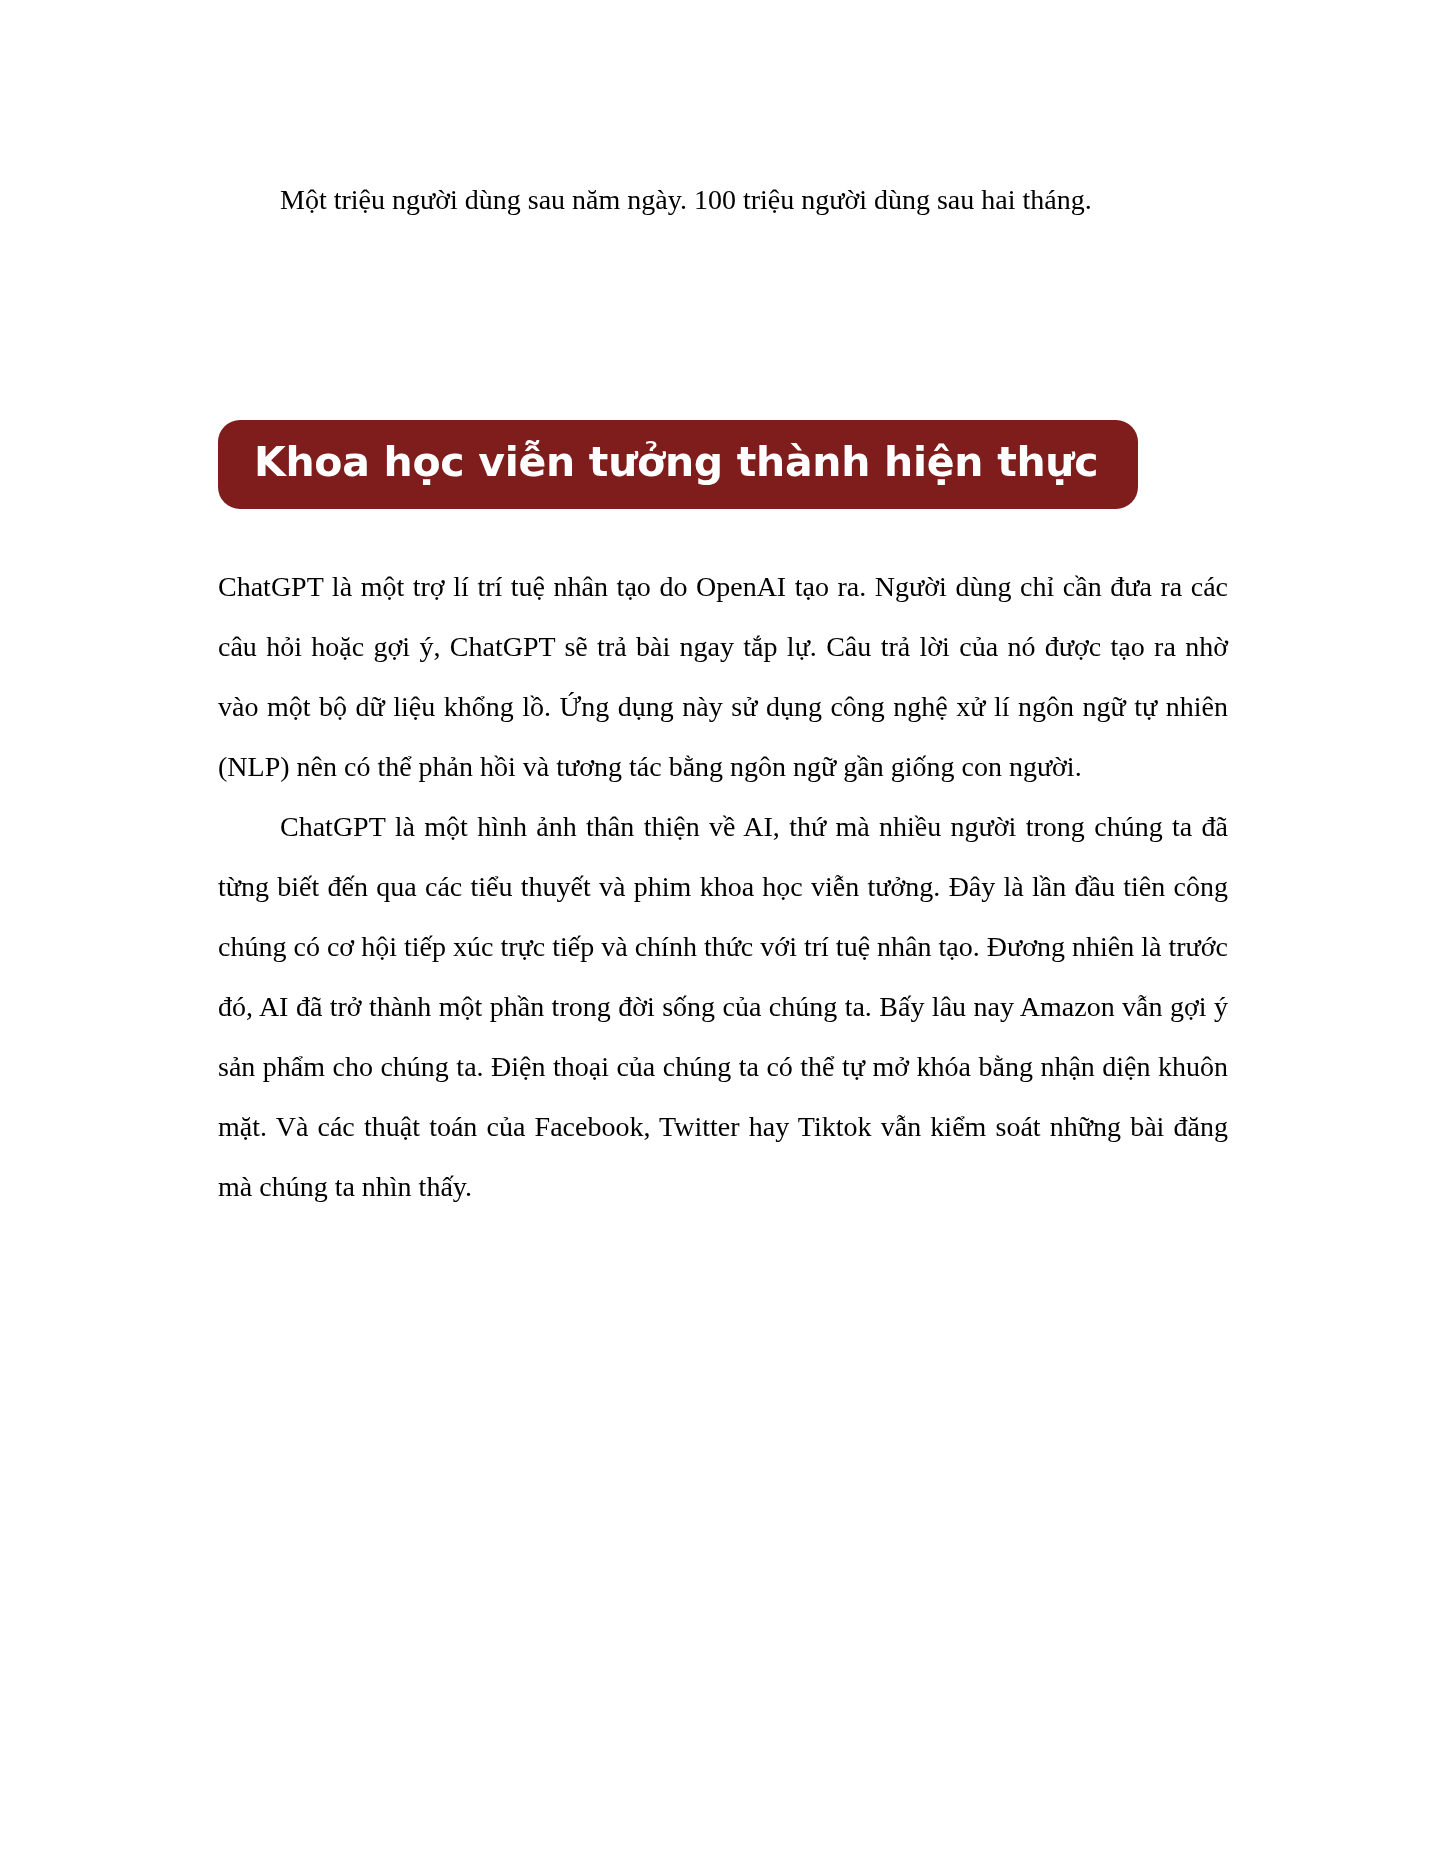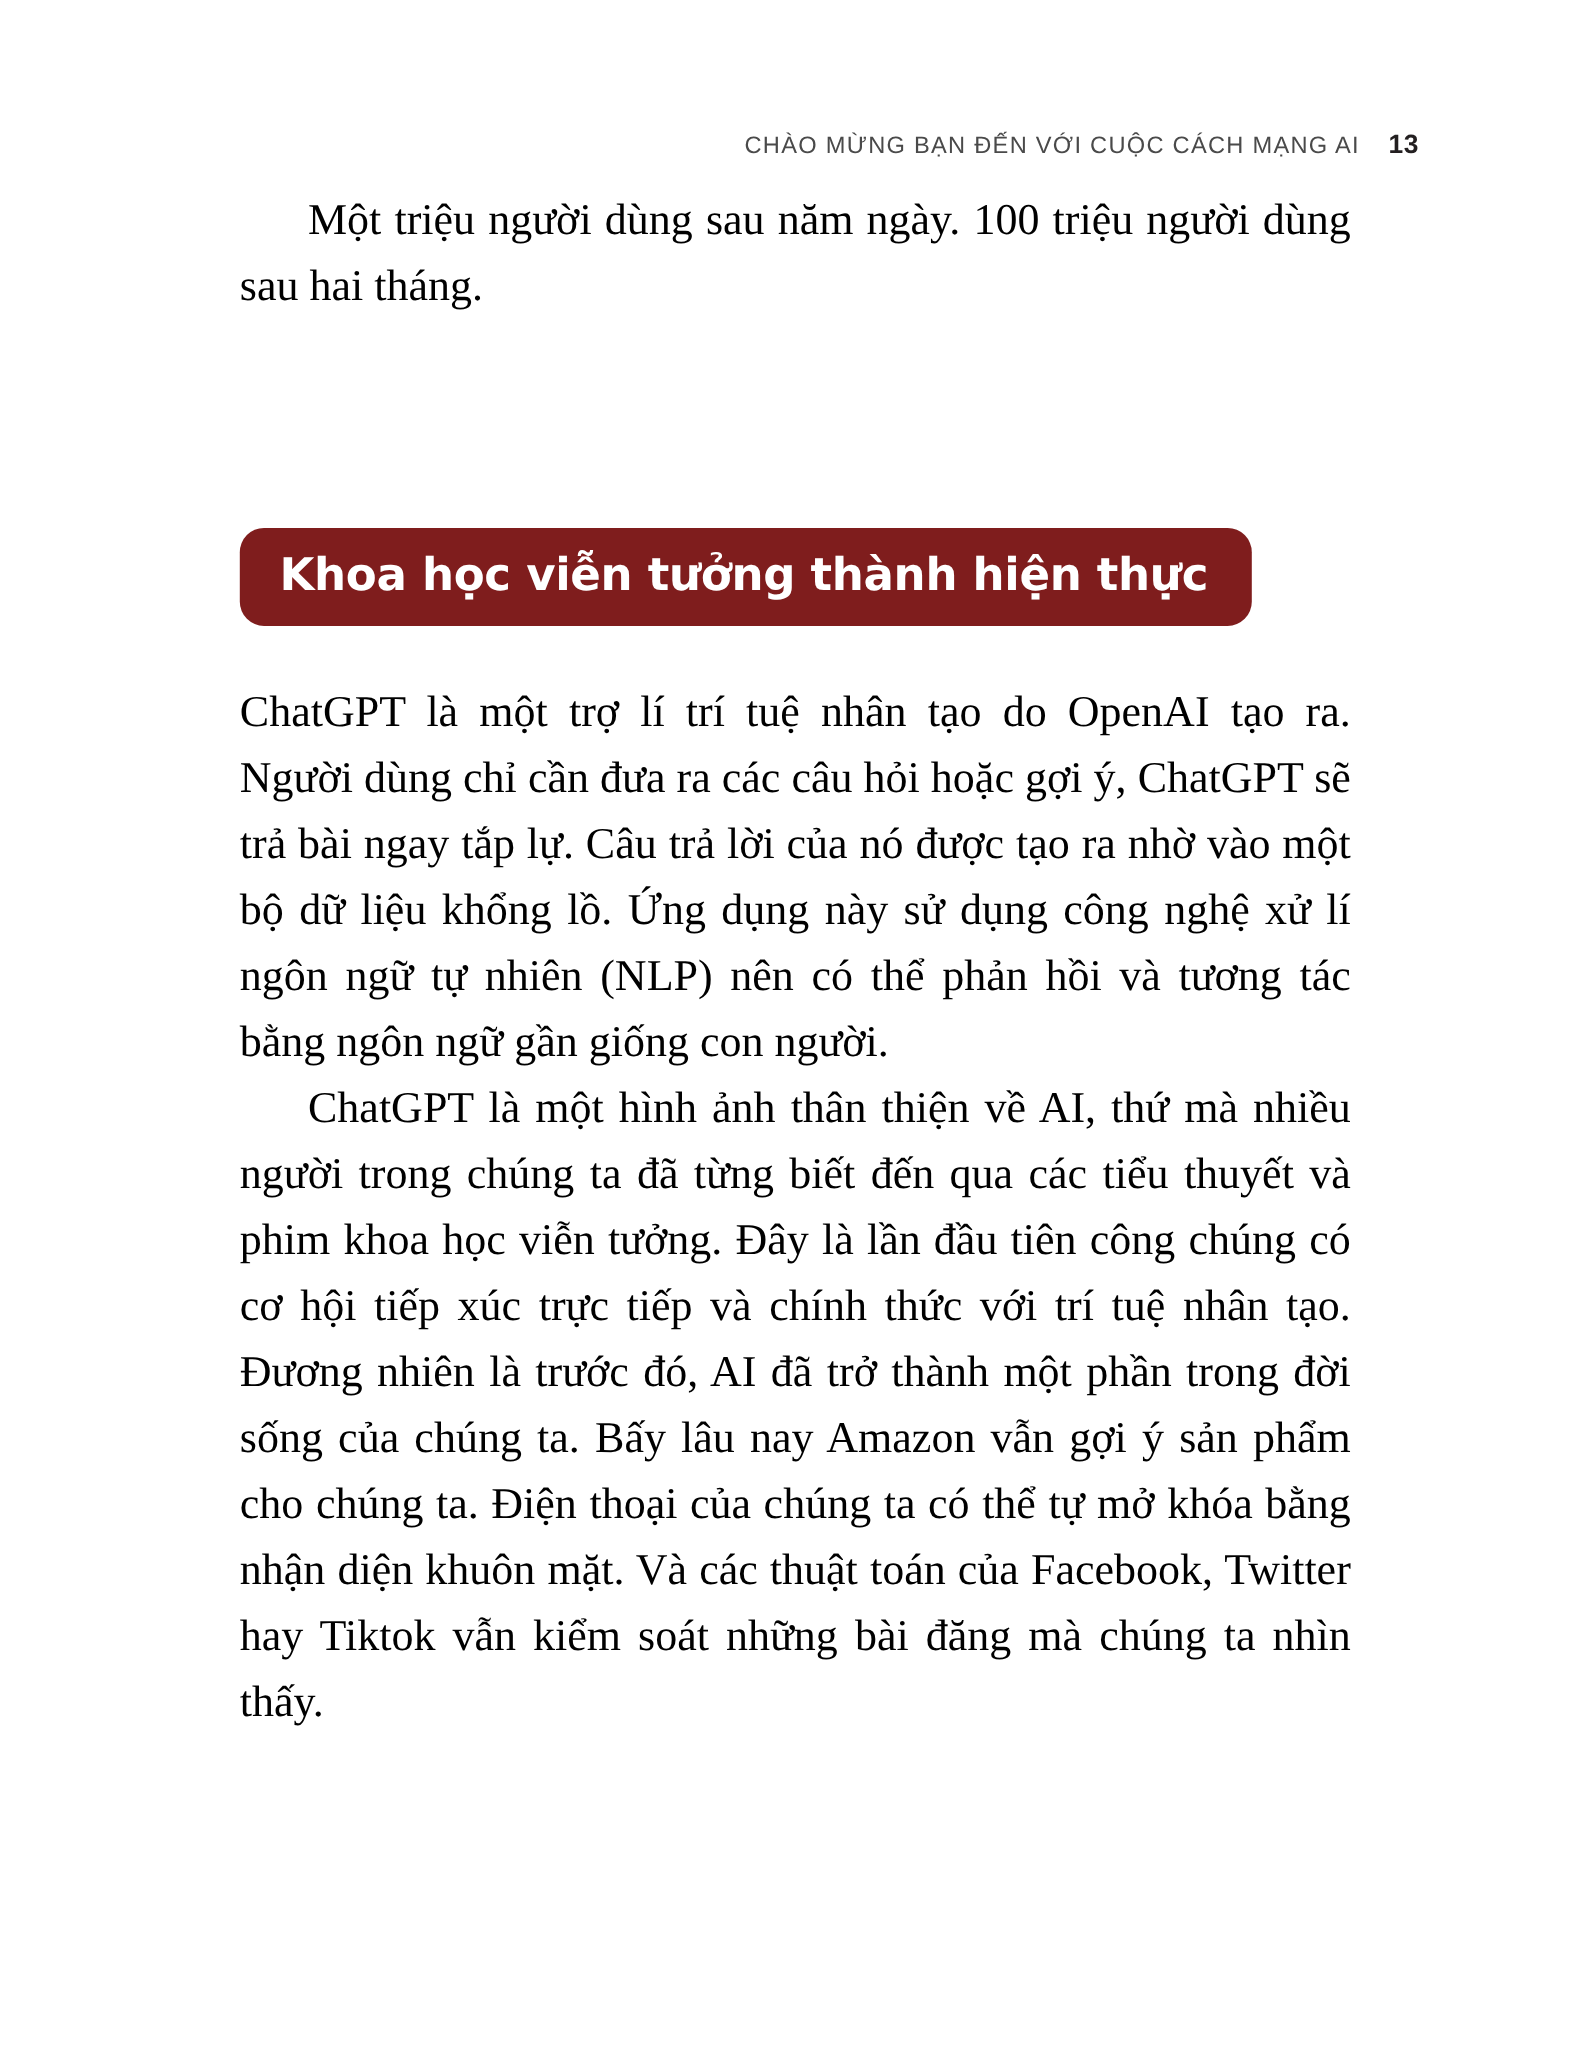--- a/index.html
+++ b/index.html
@@ -50,21 +50,21 @@
   
   .column {
     position: absolute;
     left: 218px;
     top: 170px;
     width: 1010px;
   }
 
   p.body-text {
     margin: 0;
-    font-size: 40px;
+    font-size: 28px;
     line-height: 60px;
     text-align: justify;
     text-justify: inter-word;
     hyphens: none;
     color: #000000;
   }
   p.indent {
     text-indent: 62px;
   }
 
@@ -89,24 +89,20 @@
     letter-spacing: -0.3px;
     white-space: nowrap;
     display: block;
   }
 </style>
 </head>
 <body>
 
 <div class="page">
 
-  <div class="running-head">
-    <span class="running-head-title">CHÀO MỪNG BẠN ĐẾN VỚI CUỘC CÁCH MẠNG AI</span>
-    <span class="running-head-folio">13</span>
-  </div>
 
   <div class="column">
 
     <p class="body-text indent">Một triệu người dùng sau năm ngày. 100 triệu người dùng sau hai tháng.</p>
 
 
     <div class="spacer-after-intro"></div>
 
     <div class="section-banner">
       <span class="section-banner-text">Khoa học viễn tưởng thành hiện thực</span>

